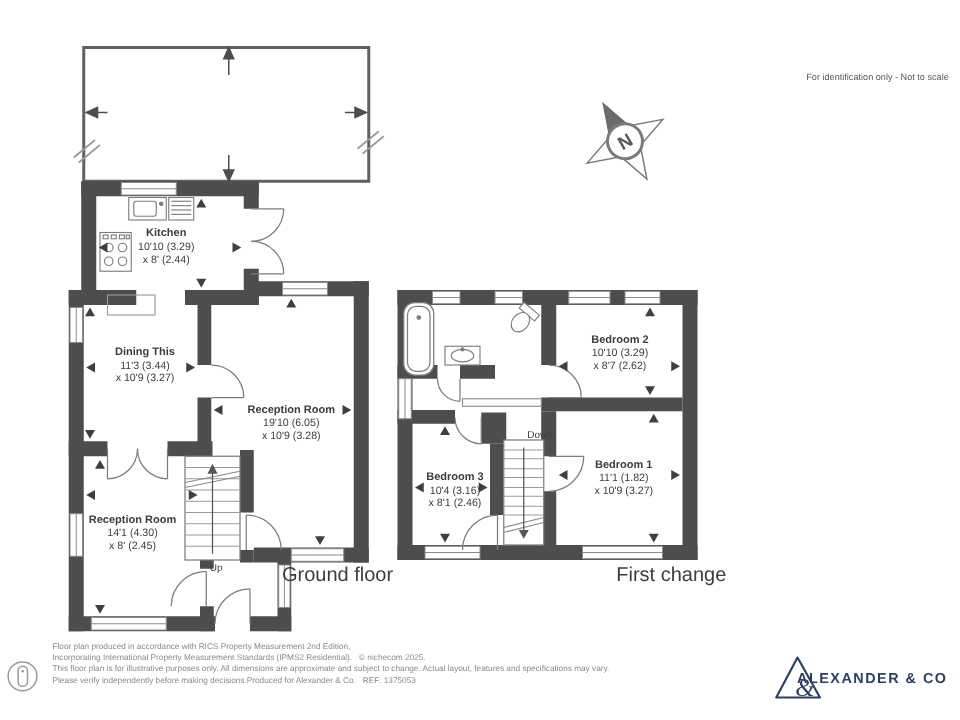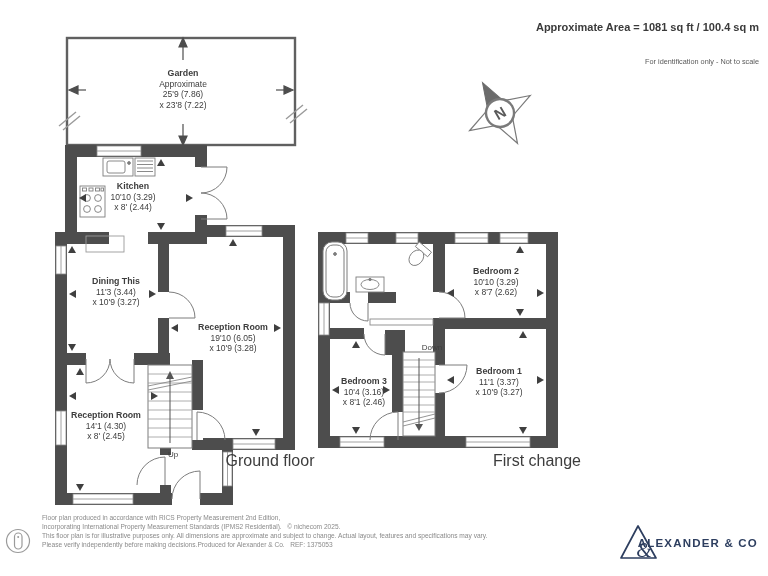--- a/index.html
+++ b/index.html
@@ -304,29 +304,22 @@
     <rect x="14.5" y="533" width="7.5" height="16" rx="3.7"></rect>
     <circle cx="18.2" cy="537" r="1" fill="#9a9a9a" stroke="none"></circle>
   </g>
 
   <g>
     <path d="M 638 526 L 621 558 L 656 558 Z" fill="none" stroke="#2d3e5f" stroke-width="1.7" stroke-linejoin="round"></path>
     <text x="644" y="557" text-anchor="middle" font-size="20" fill="#2d3e5f" font-family="Liberation Serif, serif" font-style="italic">&amp;</text>
   </g>
 </svg>
 
-  <div class="hdr-area">Approximate Area = 1081 sq ft / 100.4 sq m</div>
   <div class="hdr-note">For identification only - Not to scale</div>
 
-  <div class="lbl" style="left:183px;top:68px">
-    <div class="rn">Garden</div>
-    <div>Approximate</div>
-    <div>25'9 (7.86)</div>
-    <div>x 23'8 (7.22)</div>
-  </div>
 
   <div class="lbl" style="left:133px;top:181px">
     <div class="rn">Kitchen</div>
     <div>10'10 (3.29)</div>
     <div>x 8' (2.44)</div>
   </div>
 
   <div class="lbl" style="left:116px;top:276px">
     <div class="rn">Dining This</div>
     <div>11'3 (3.44)</div>
@@ -349,21 +342,21 @@
   <div class="floor-label" style="left:270px;top:452px">Ground floor</div>
 
   <div class="lbl" style="left:496px;top:266px">
     <div class="rn">Bedroom 2</div>
     <div>10'10 (3.29)</div>
     <div>x 8'7 (2.62)</div>
   </div>
 
   <div class="lbl" style="left:499px;top:366px">
     <div class="rn">Bedroom 1</div>
-    <div>11'1 (3.37)</div>
+    <div>11'1 (1.82)</div>
     <div>x 10'9 (3.27)</div>
   </div>
 
   <div class="lbl" style="left:364px;top:376px">
     <div class="rn">Bedroom 3</div>
     <div>10'4 (3.16)</div>
     <div>x 8'1 (2.46)</div>
   </div>
 
   <div class="stair-label" style="left:420px;top:343px">Down</div>

